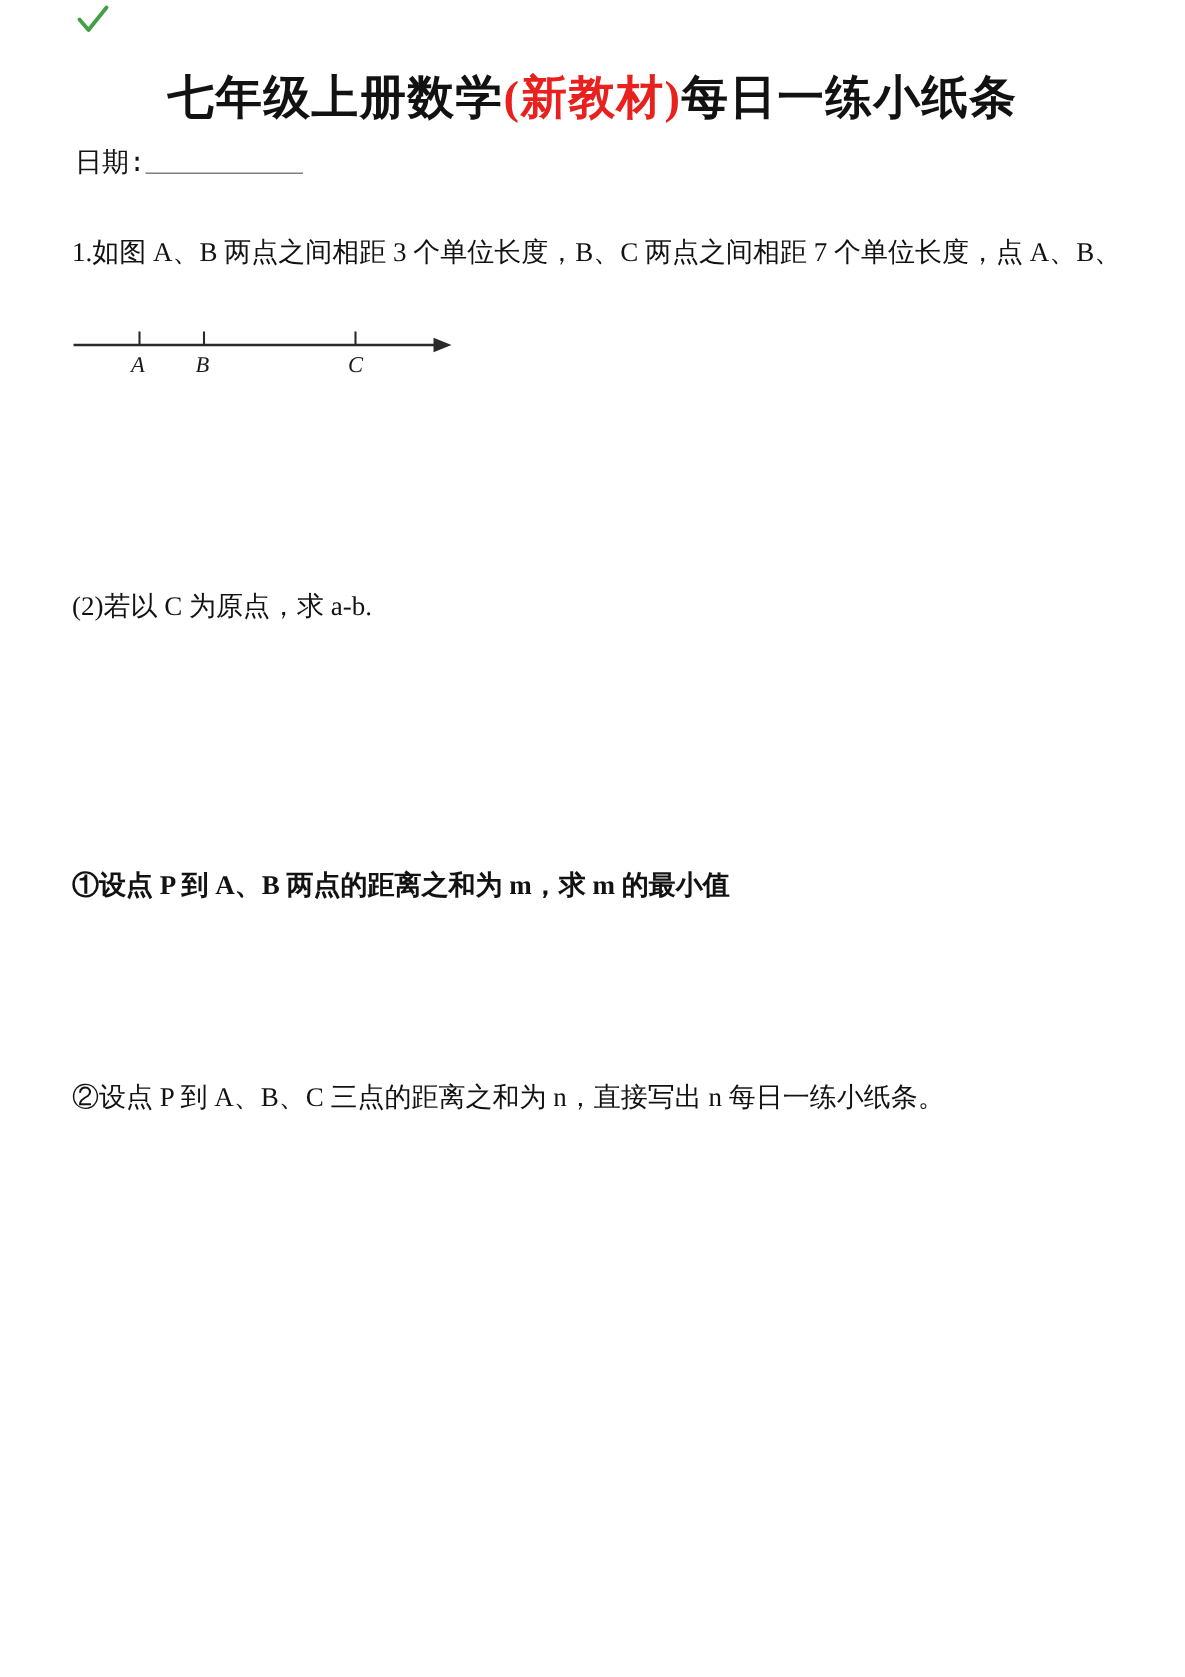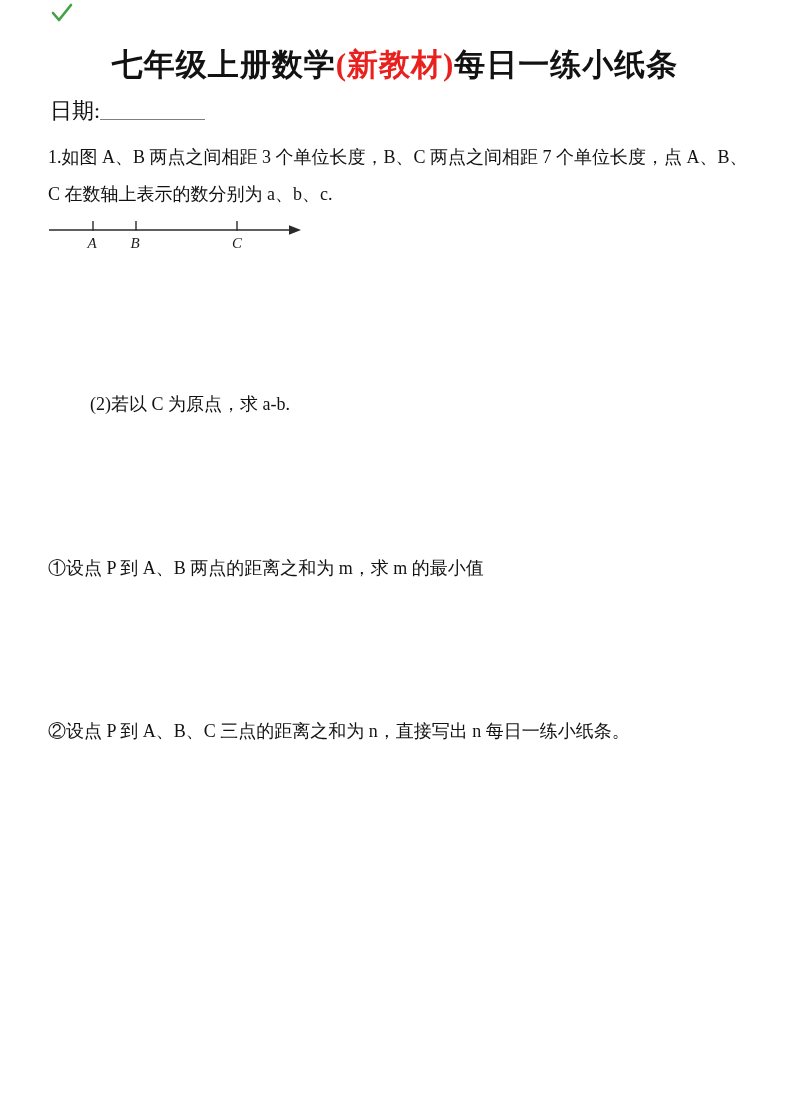--- a/index.html
+++ b/index.html
@@ -16,43 +16,43 @@
   }
   .title {
     position:absolute; top:44px; left:0; width:100%;
     text-align:center;
     font-size:31px; font-weight:bold; letter-spacing:1px;
     white-space:nowrap;
   }
   .title .red { color:#e8201e; }
   .hfield {
     position:absolute; top:96px;
-    font-size:22px; white-space:nowrap;
+    font-size:18px; white-space:nowrap;font-family:Liberation Mono, monospace;
   }
   .hfield.f-date  { left:50px; }
   .hfield.f-name  { left:265px; }
   .hfield.f-class { left:520px; }
   .blank {
     display:inline-block; height:17px;
     border-bottom:1.5px solid #7f7f7f;
     vertical-align:-2px;
   }
   .f-date  .blank { width:105px; }
   .f-name  .blank { width:160px; }
   .f-class .blank { width:142px; }
   .tline {
     position:absolute; left:48px;
     font-size:18px; line-height:24px; white-space:nowrap;
   }
-  .q1l1  { top:145px; }
+  .q1l1  { top:156px; }
   .q1l2  { top:182px; }
   .sub1  { top:267px; }
-  .sub2  { top:392px;margin-left:42px; }
+  .sub2  { top:392px; }
   .sub3  { top:514px; }
-  .sub3a { top:556px; }
+  .sub3a { top:578px;font-weight:bold; }
   .sub3b { top:719px; }
   .numline {
     position:absolute; left:48px; top:214px;
     width:260px; height:42px;
   }
   .numline text {
     font-family:"Liberation Serif","DejaVu Serif",serif;
     font-style:italic; font-size:15px; fill:#1a1a1a;
   }
 </style>
@@ -67,21 +67,20 @@
 
   <div class="title">
     <span>七年级上册数学</span><span class="red">(新教材)</span><span>每日一练小纸条</span>
   </div>
 
   <div class="hfield f-date">
     <span>日期:</span><span class="blank"></span>
   </div>
 
   <div class="tline q1l1">1.如图 A、B 两点之间相距 3 个单位长度，B、C 两点之间相距 7 个单位长度，点 A、B、</div>
-  <div class="tline q1l2">C 在数轴上表示的数分别为 a、b、c.</div>
 
   <svg class="numline" viewBox="0 0 260 42" aria-hidden="false">
     <line x1="1" y1="16" x2="243" y2="16" stroke="#2a2a2a" stroke-width="1.6"></line>
     <polygon points="241,11.2 253,16 241,20.8" fill="#2a2a2a"></polygon>
     <line x1="45" y1="7" x2="45" y2="16.5" stroke="#2a2a2a" stroke-width="1.4"></line>
     <line x1="88" y1="7" x2="88" y2="16.5" stroke="#2a2a2a" stroke-width="1.4"></line>
     <line x1="189" y1="7" x2="189" y2="16.5" stroke="#2a2a2a" stroke-width="1.4"></line>
     <text x="44" y="34" text-anchor="middle">A</text>
     <text x="87" y="34" text-anchor="middle">B</text>
     <text x="189" y="34" text-anchor="middle">C</text>

